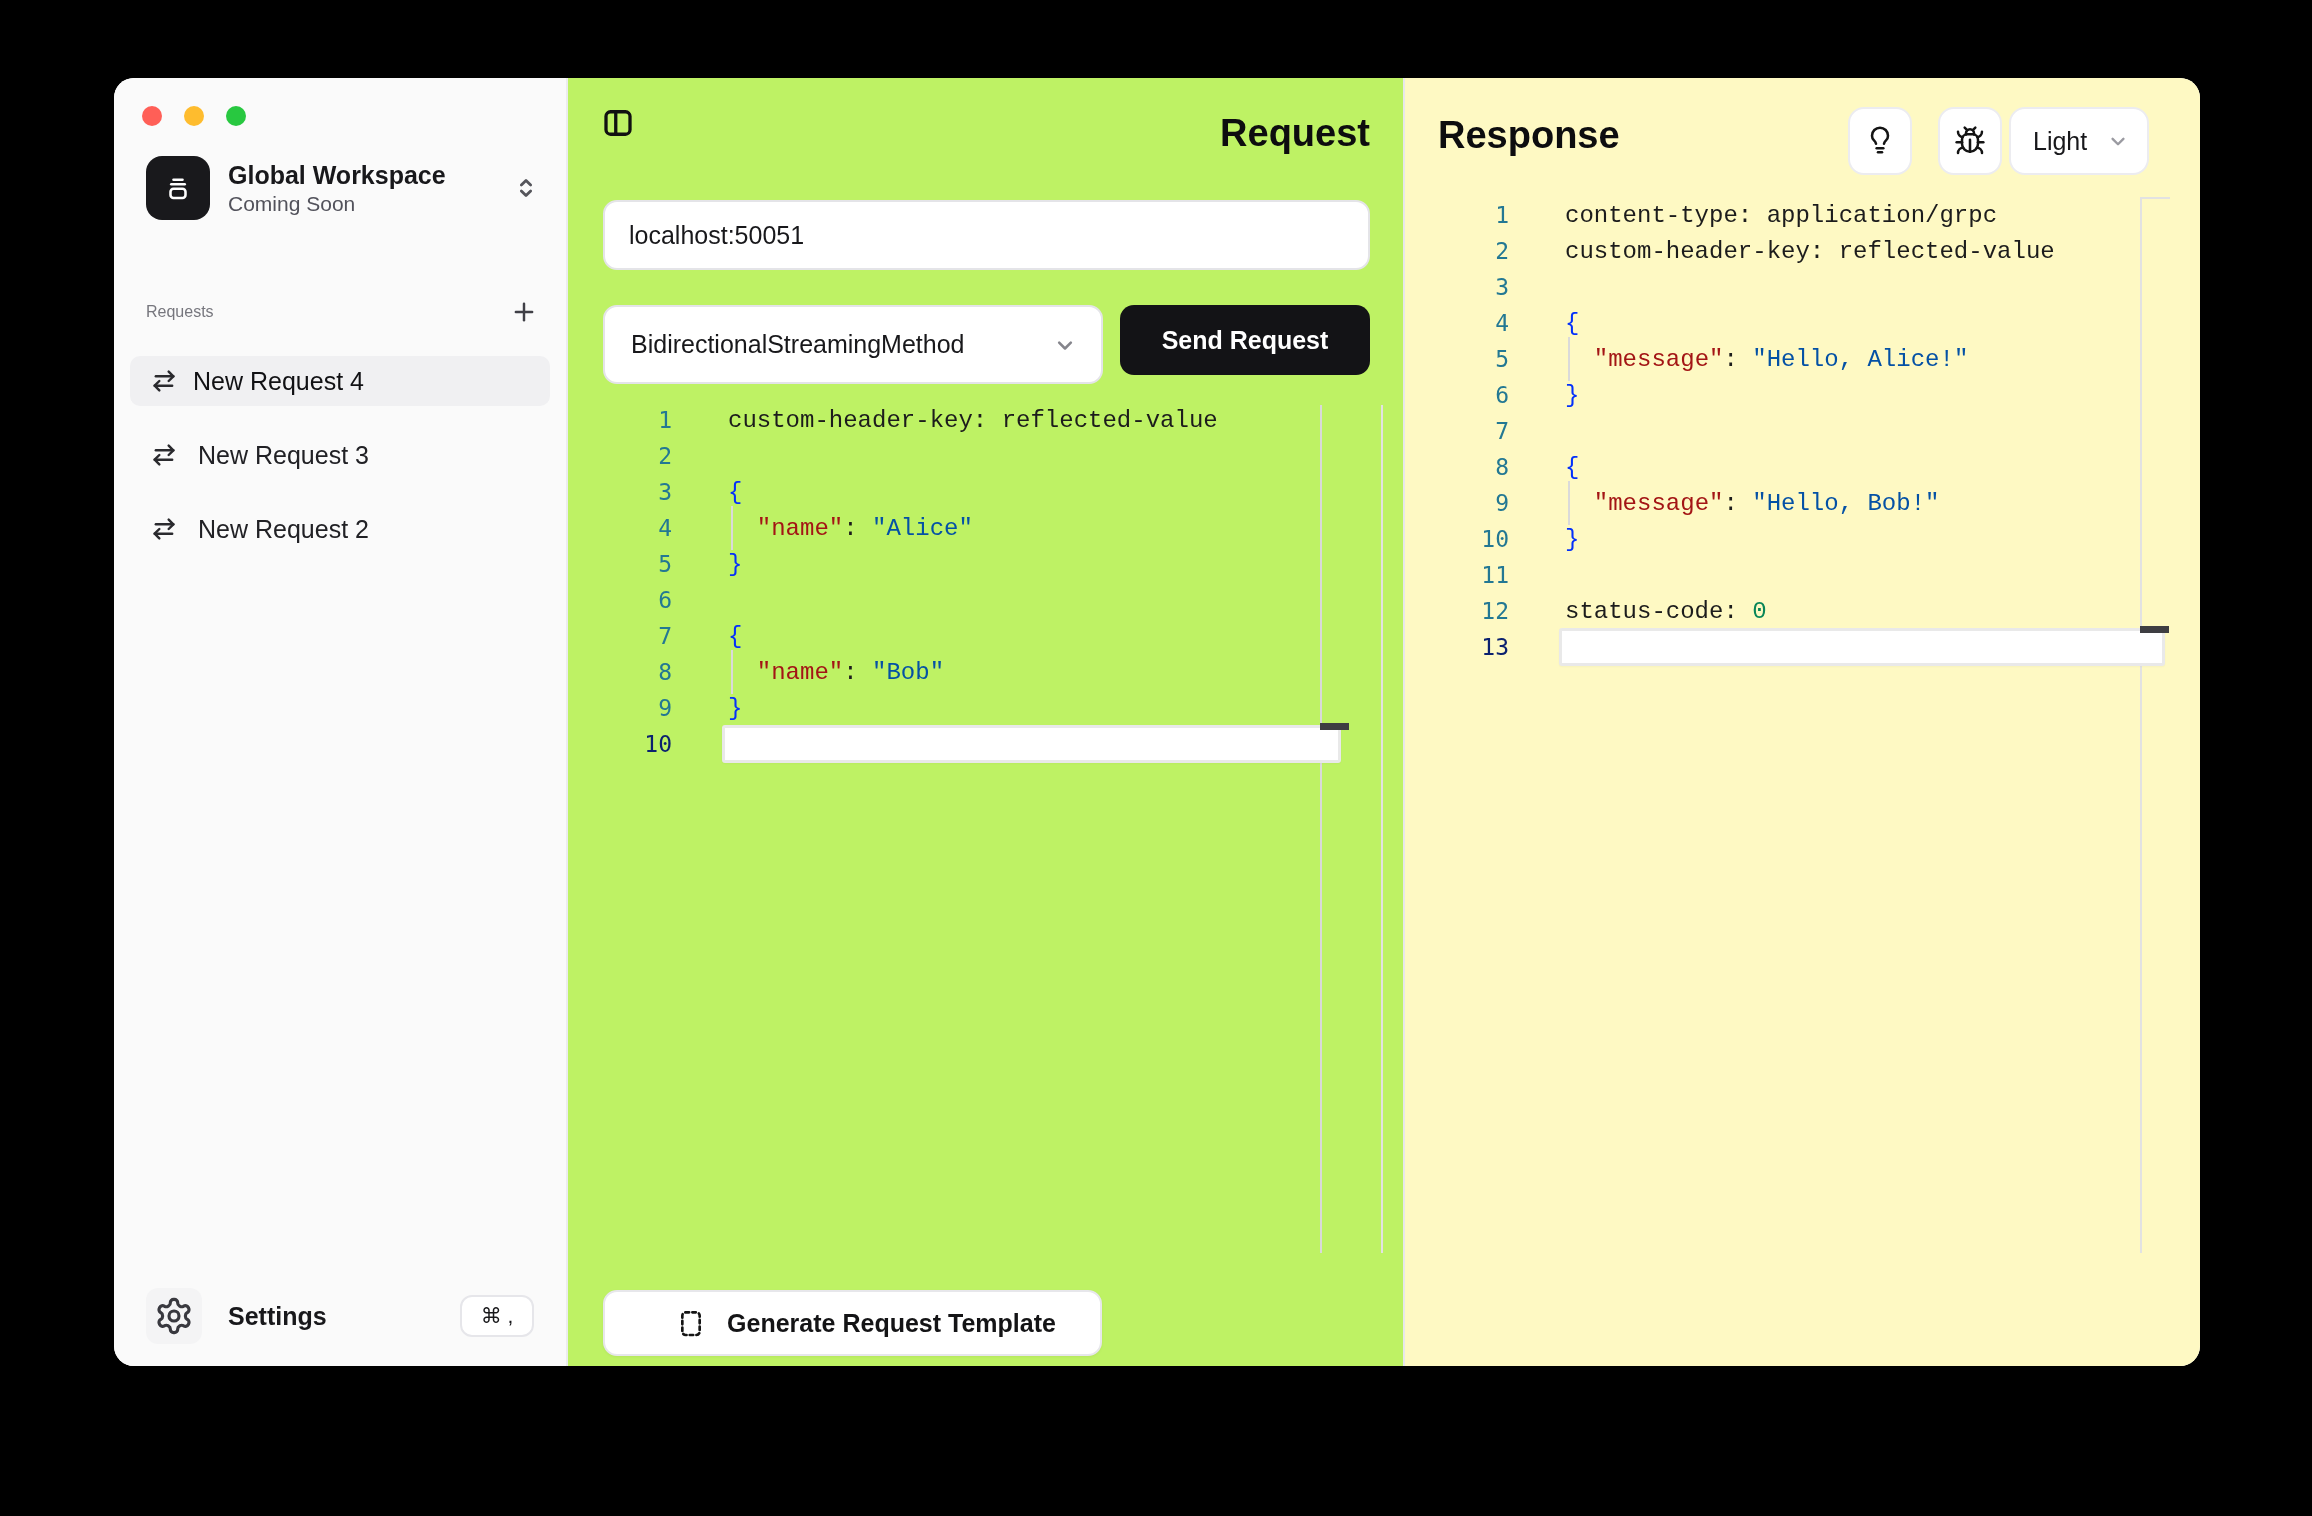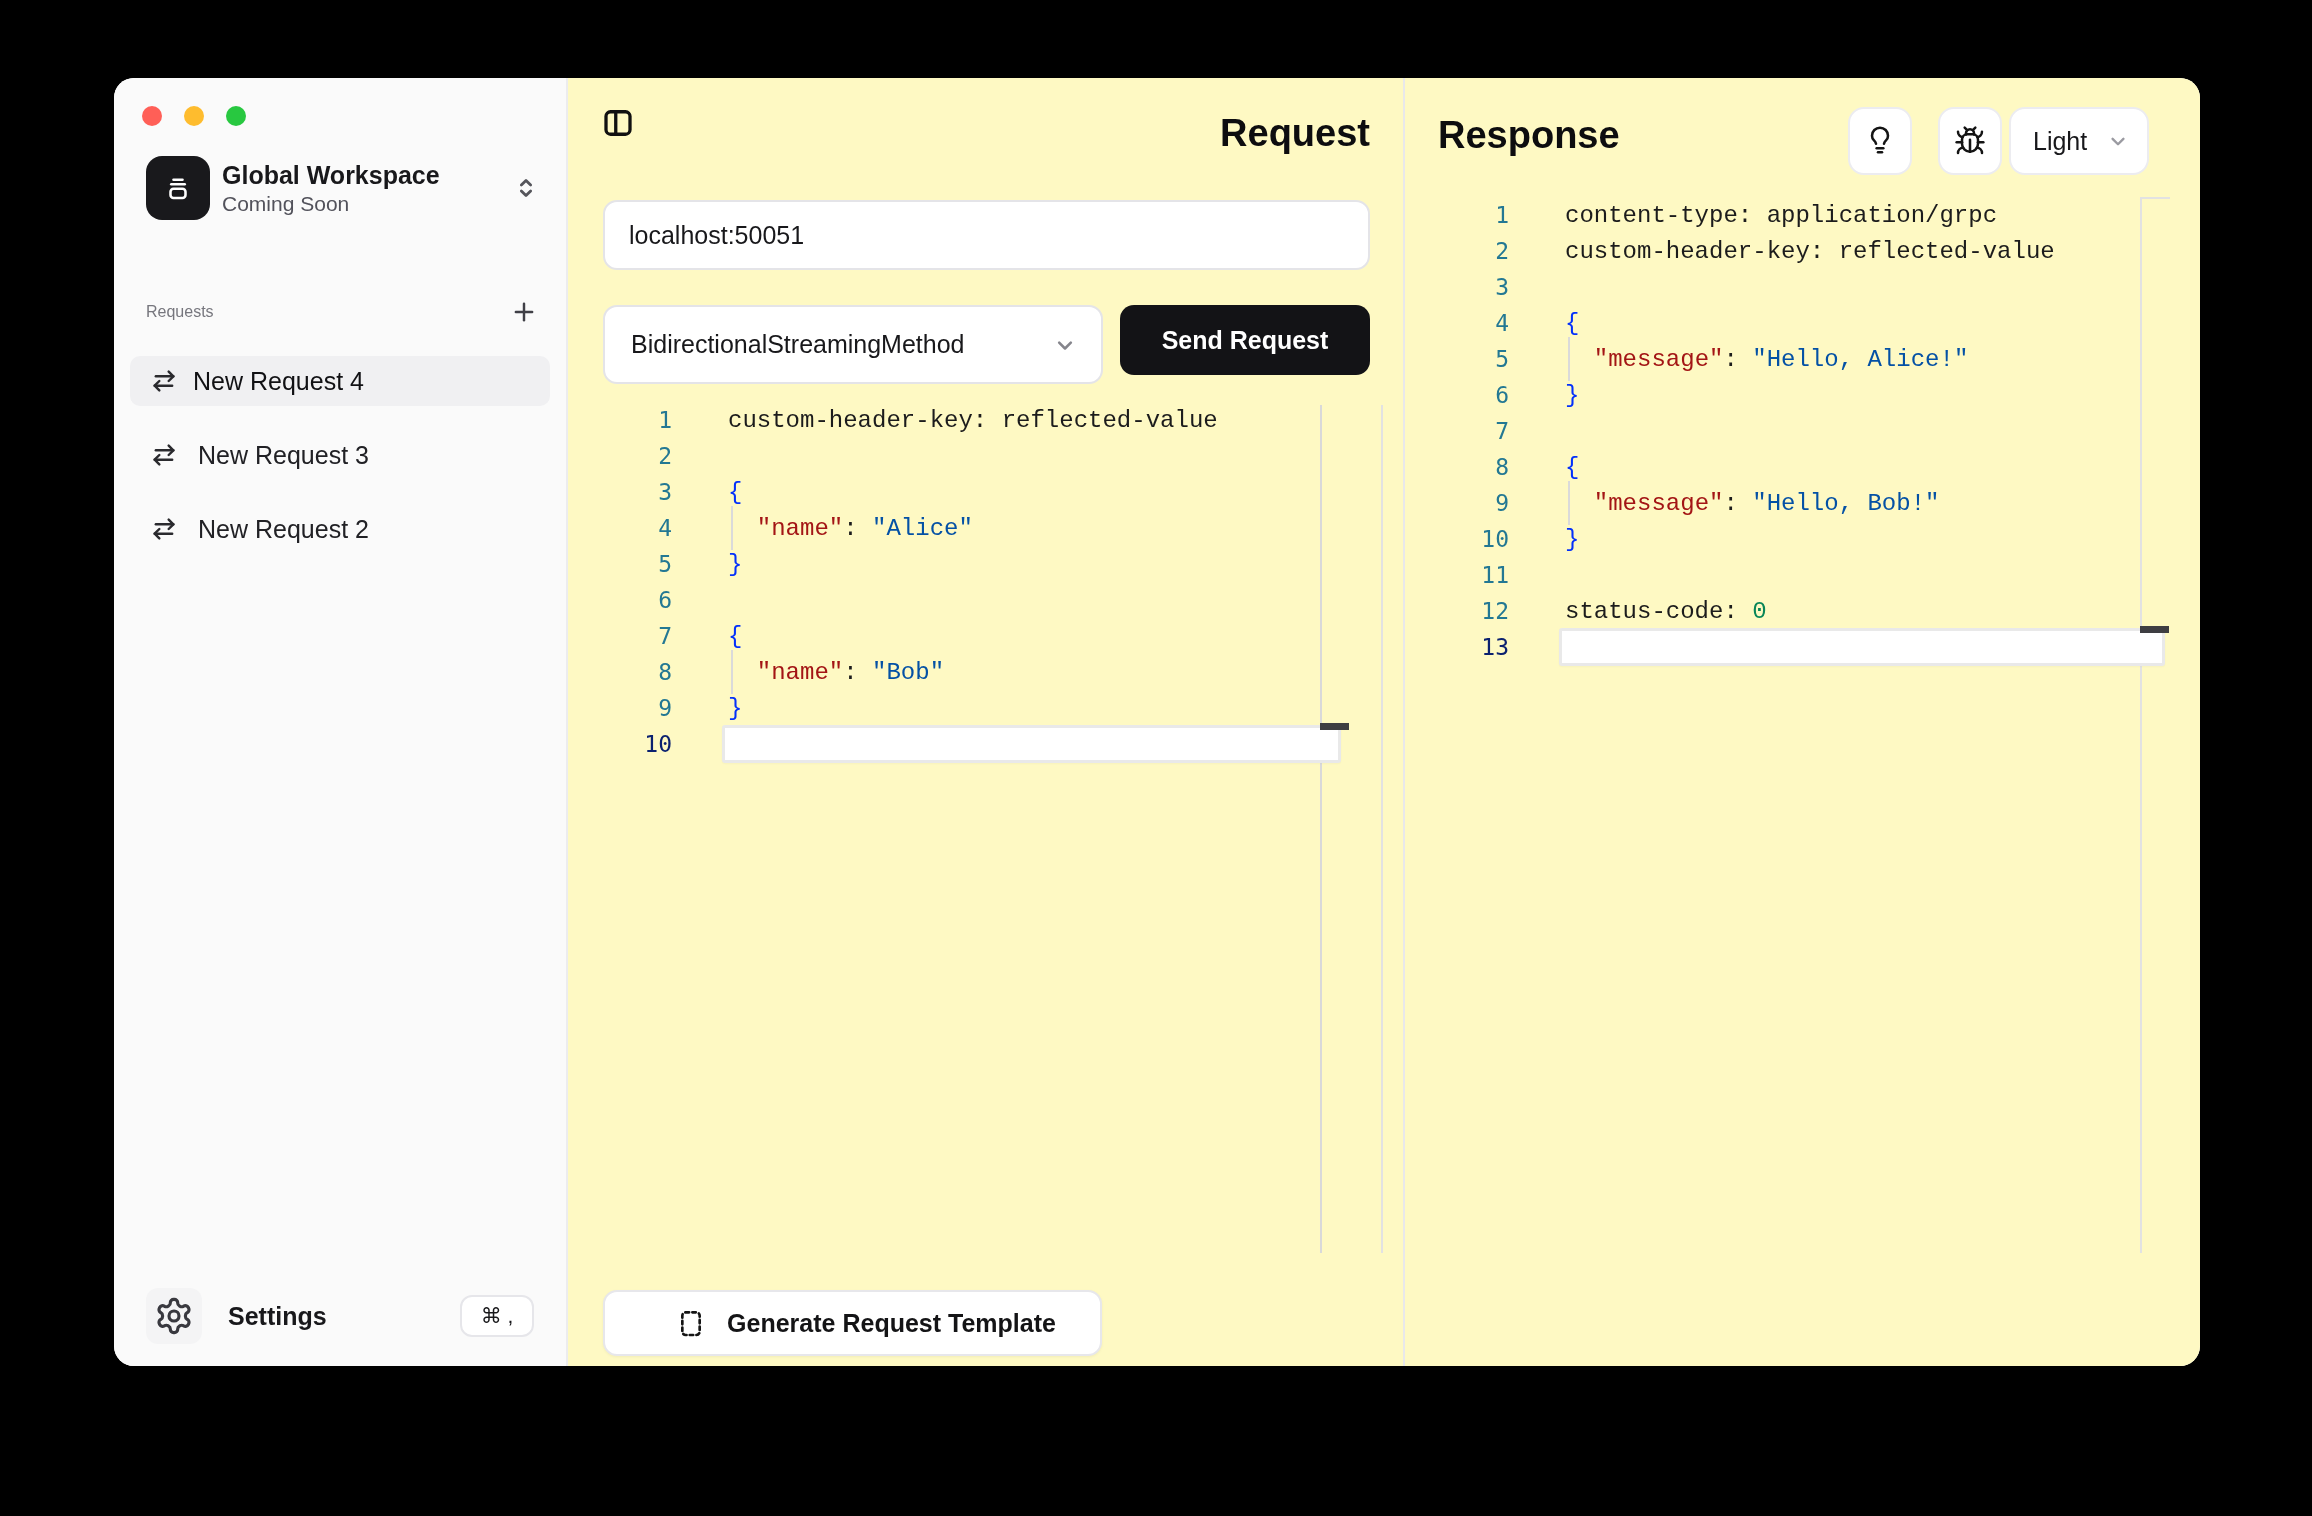--- a/index.html
+++ b/index.html
@@ -7,39 +7,39 @@
          font-family:"Liberation Sans",sans-serif;-webkit-font-smoothing:antialiased;}
   .window{position:absolute;left:114px;top:78px;width:2086px;height:1288px;background:#fff;
           border-radius:20px;overflow:hidden;display:flex;box-shadow:0 30px 80px rgba(0,0,0,.55);}
 
   
   .sidebar{position:relative;width:454px;flex:0 0 454px;background:#fafafa;border-right:2px solid #ececee;box-sizing:border-box;}
   .traffic{position:absolute;top:28px;left:28px;display:flex;gap:22px;}
   .light{width:20px;height:20px;border-radius:50%;}
   .ws-row{position:absolute;top:78px;left:32px;right:26px;display:flex;align-items:center;}
   .ws-icon{width:64px;height:64px;border-radius:16px;background:#19191c;display:flex;align-items:center;justify-content:center;flex:0 0 64px;}
-  .ws-text{margin-left:12px;flex:1;}
+  .ws-text{margin-left:18px;flex:1;}
   .ws-title{font-size:25px;font-weight:700;color:#18181b;line-height:31px;}
   .ws-sub{font-size:21px;color:#52525b;line-height:26px;}
   .ws-chevron{flex:0 0 28px;}
   .req-header{position:absolute;top:220px;left:32px;right:28px;display:flex;align-items:center;justify-content:space-between;}
   .req-header-label{font-size:16px;color:#76767d;}
   .req-list{position:absolute;top:278px;left:16px;right:16px;}
   .req-item{height:50px;margin-bottom:24px;display:flex;align-items:center;padding-left:20px;border-radius:10px;cursor:pointer;}
   .req-item.selected{background:#f0f0f2;}
   .req-item .req-label{margin-left:20px;font-size:25px;color:#212125;}
   .req-item.selected .req-label{font-weight:400;color:#111114;margin-left:15px;}
   .settings-row{position:absolute;left:32px;right:32px;top:1210px;height:56px;display:flex;align-items:center;}
   .gear-wrap{width:56px;height:56px;border-radius:12px;background:#f4f4f5;display:flex;align-items:center;justify-content:center;}
   .settings-label{margin-left:26px;font-size:25px;font-weight:700;color:#18181b;flex:1;}
   .kbd-chip{width:74px;height:42px;border:2px solid #e6e6ea;border-radius:12px;background:#fff;
             display:flex;align-items:center;justify-content:center;font-size:21px;color:#18181b;box-sizing:border-box;}
 
   
-  .request-panel{position:relative;width:835px;flex:0 0 835px;background:#fef9c3;}
+  .request-panel{position:relative;width:835px;flex:0 0 835px;background:#bef264;}
   .panel-divider{width:2px;flex:0 0 2px;background:#e8e8ea;}
   .toggle-btn{position:absolute;left:32px;top:27px;width:36px;height:36px;cursor:pointer;}
   .req-title{position:absolute;top:34px;right:33px;font-size:38px;font-weight:700;color:#0d0d0f;}
   .url-input{position:absolute;left:35px;top:122px;width:767px;height:70px;box-sizing:border-box;
              border:2px solid #e4e4e8;border-radius:14px;font-family:"Liberation Sans",sans-serif;
              font-size:25px;color:#18181b;padding:0 24px;background:#fff;outline:none;}
   .method-select{position:absolute;left:35px;top:227px;width:500px;height:79px;box-sizing:border-box;
                  border:2px solid #e4e4e8;border-radius:14px;display:flex;align-items:center;
                  padding:0 22px 0 26px;cursor:pointer;background:#fff;}
   .method-label{flex:1;font-size:25px;color:#18181b;white-space:nowrap;overflow:hidden;}

